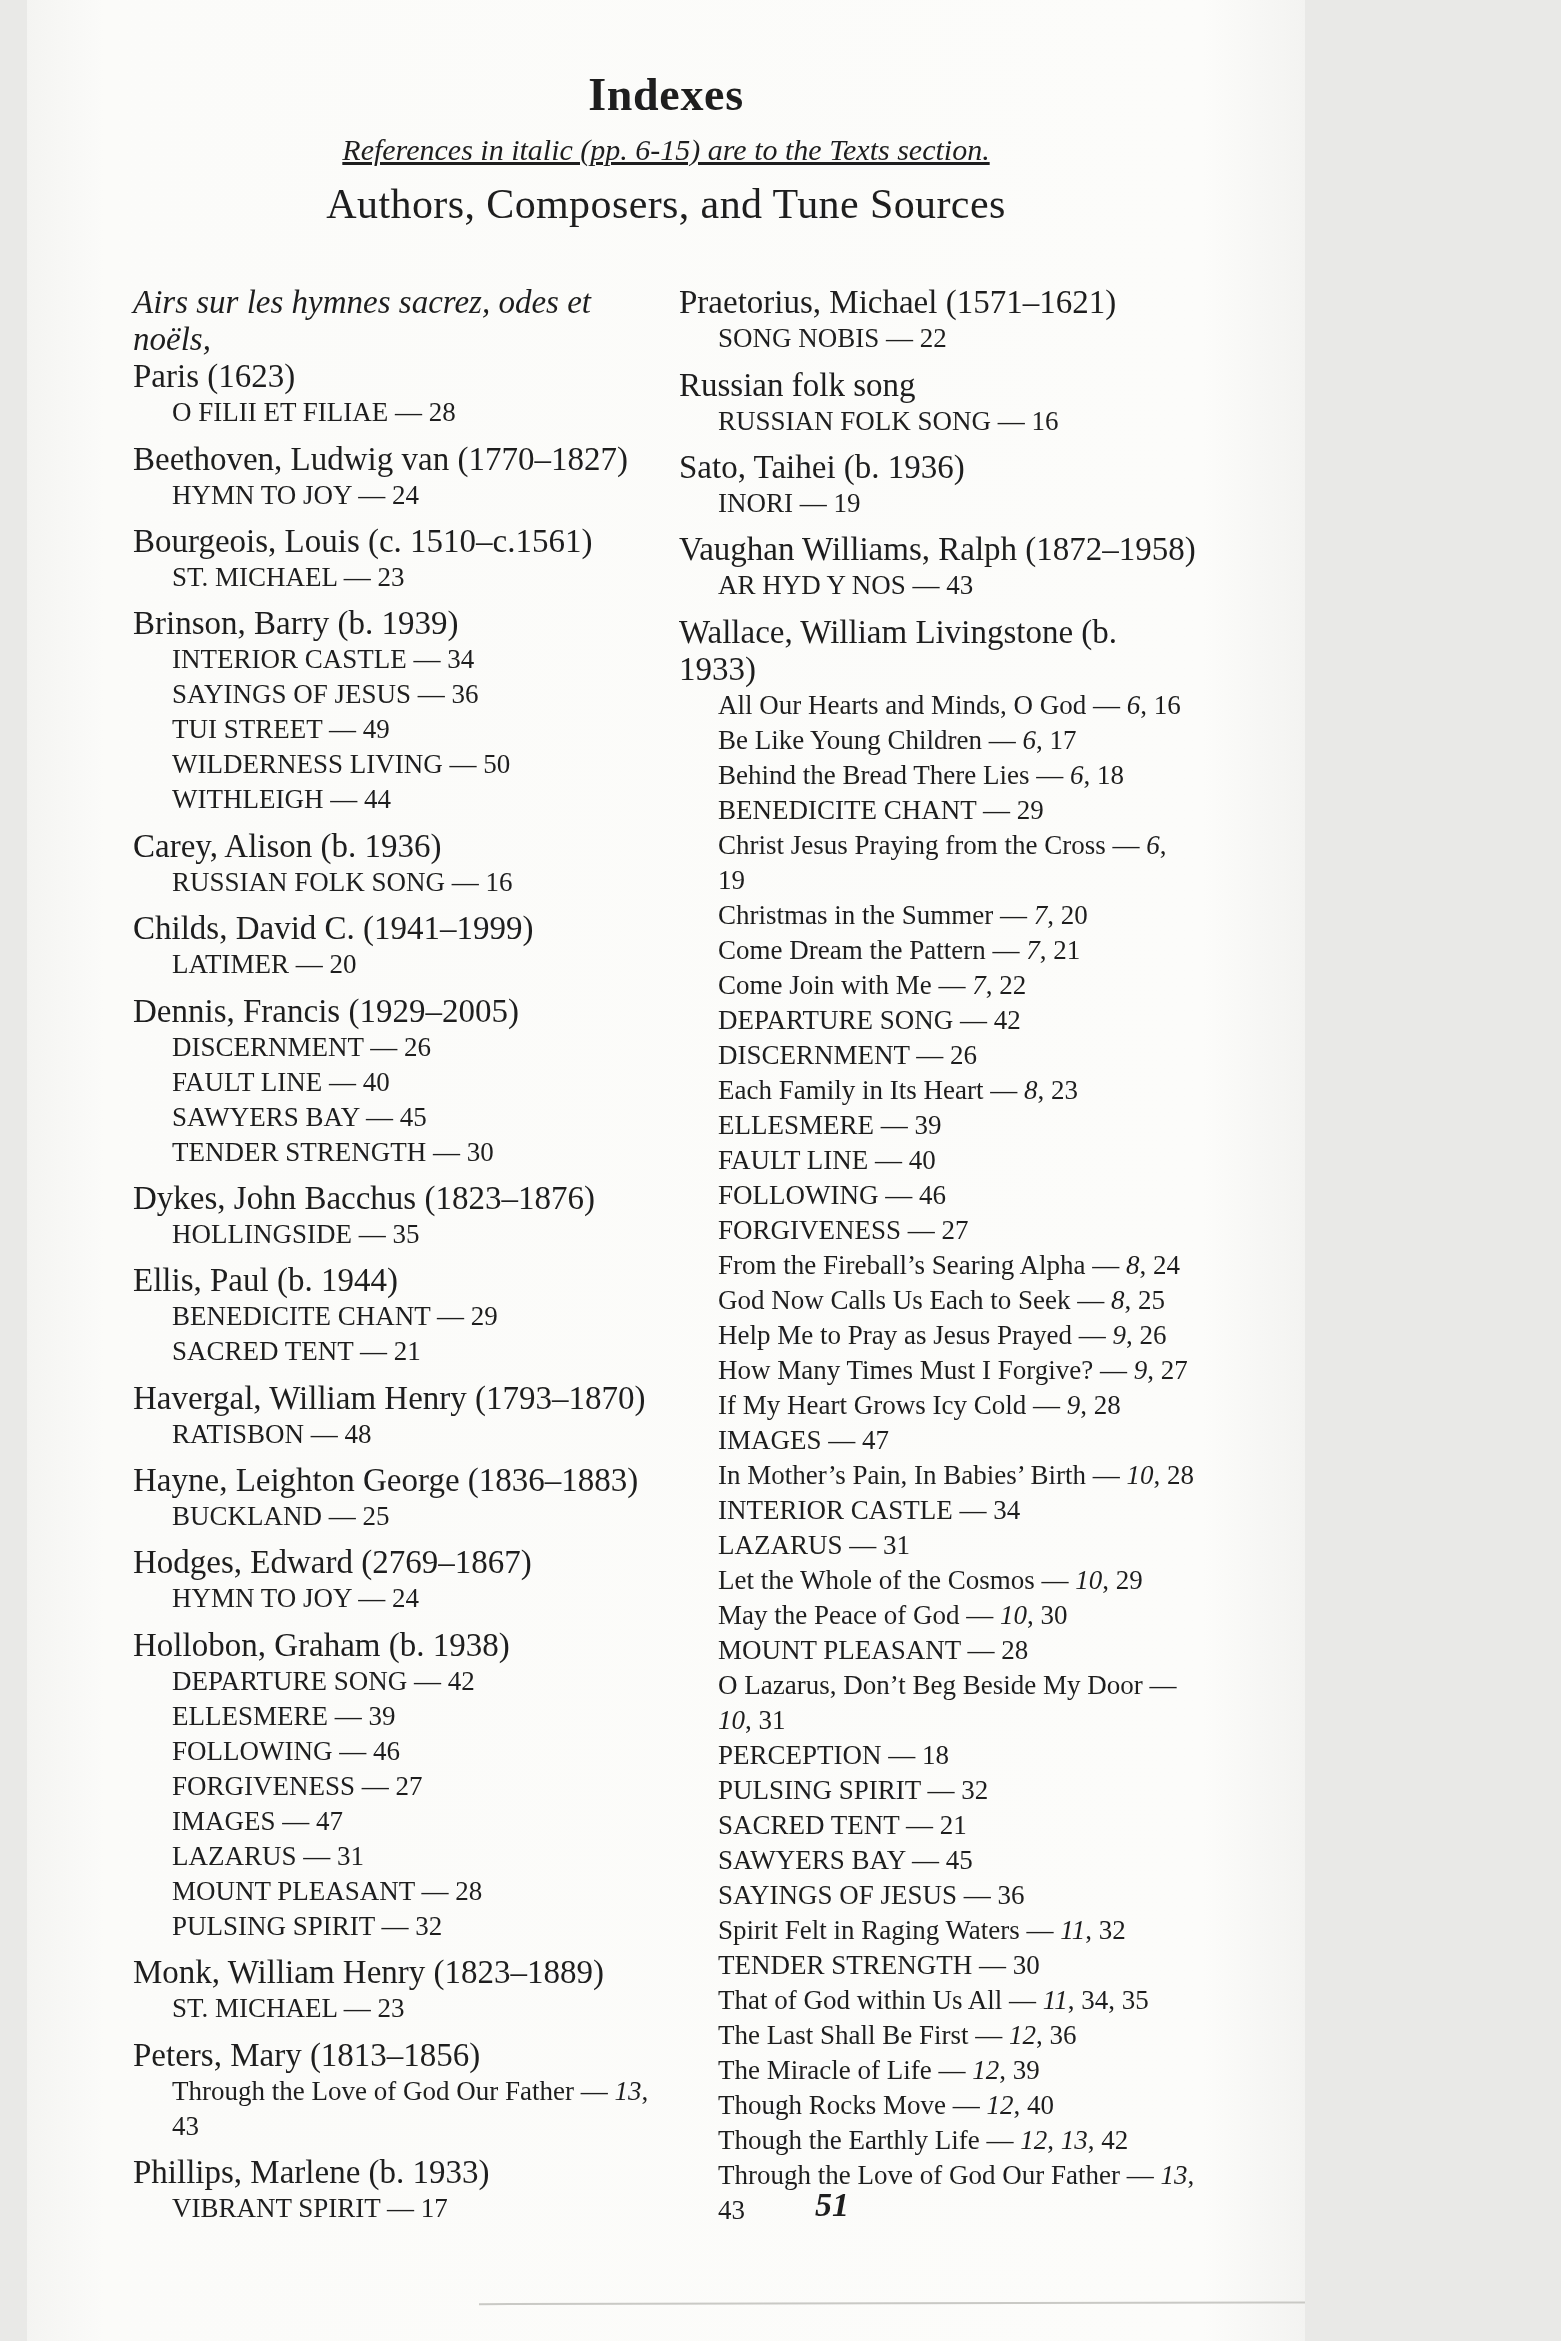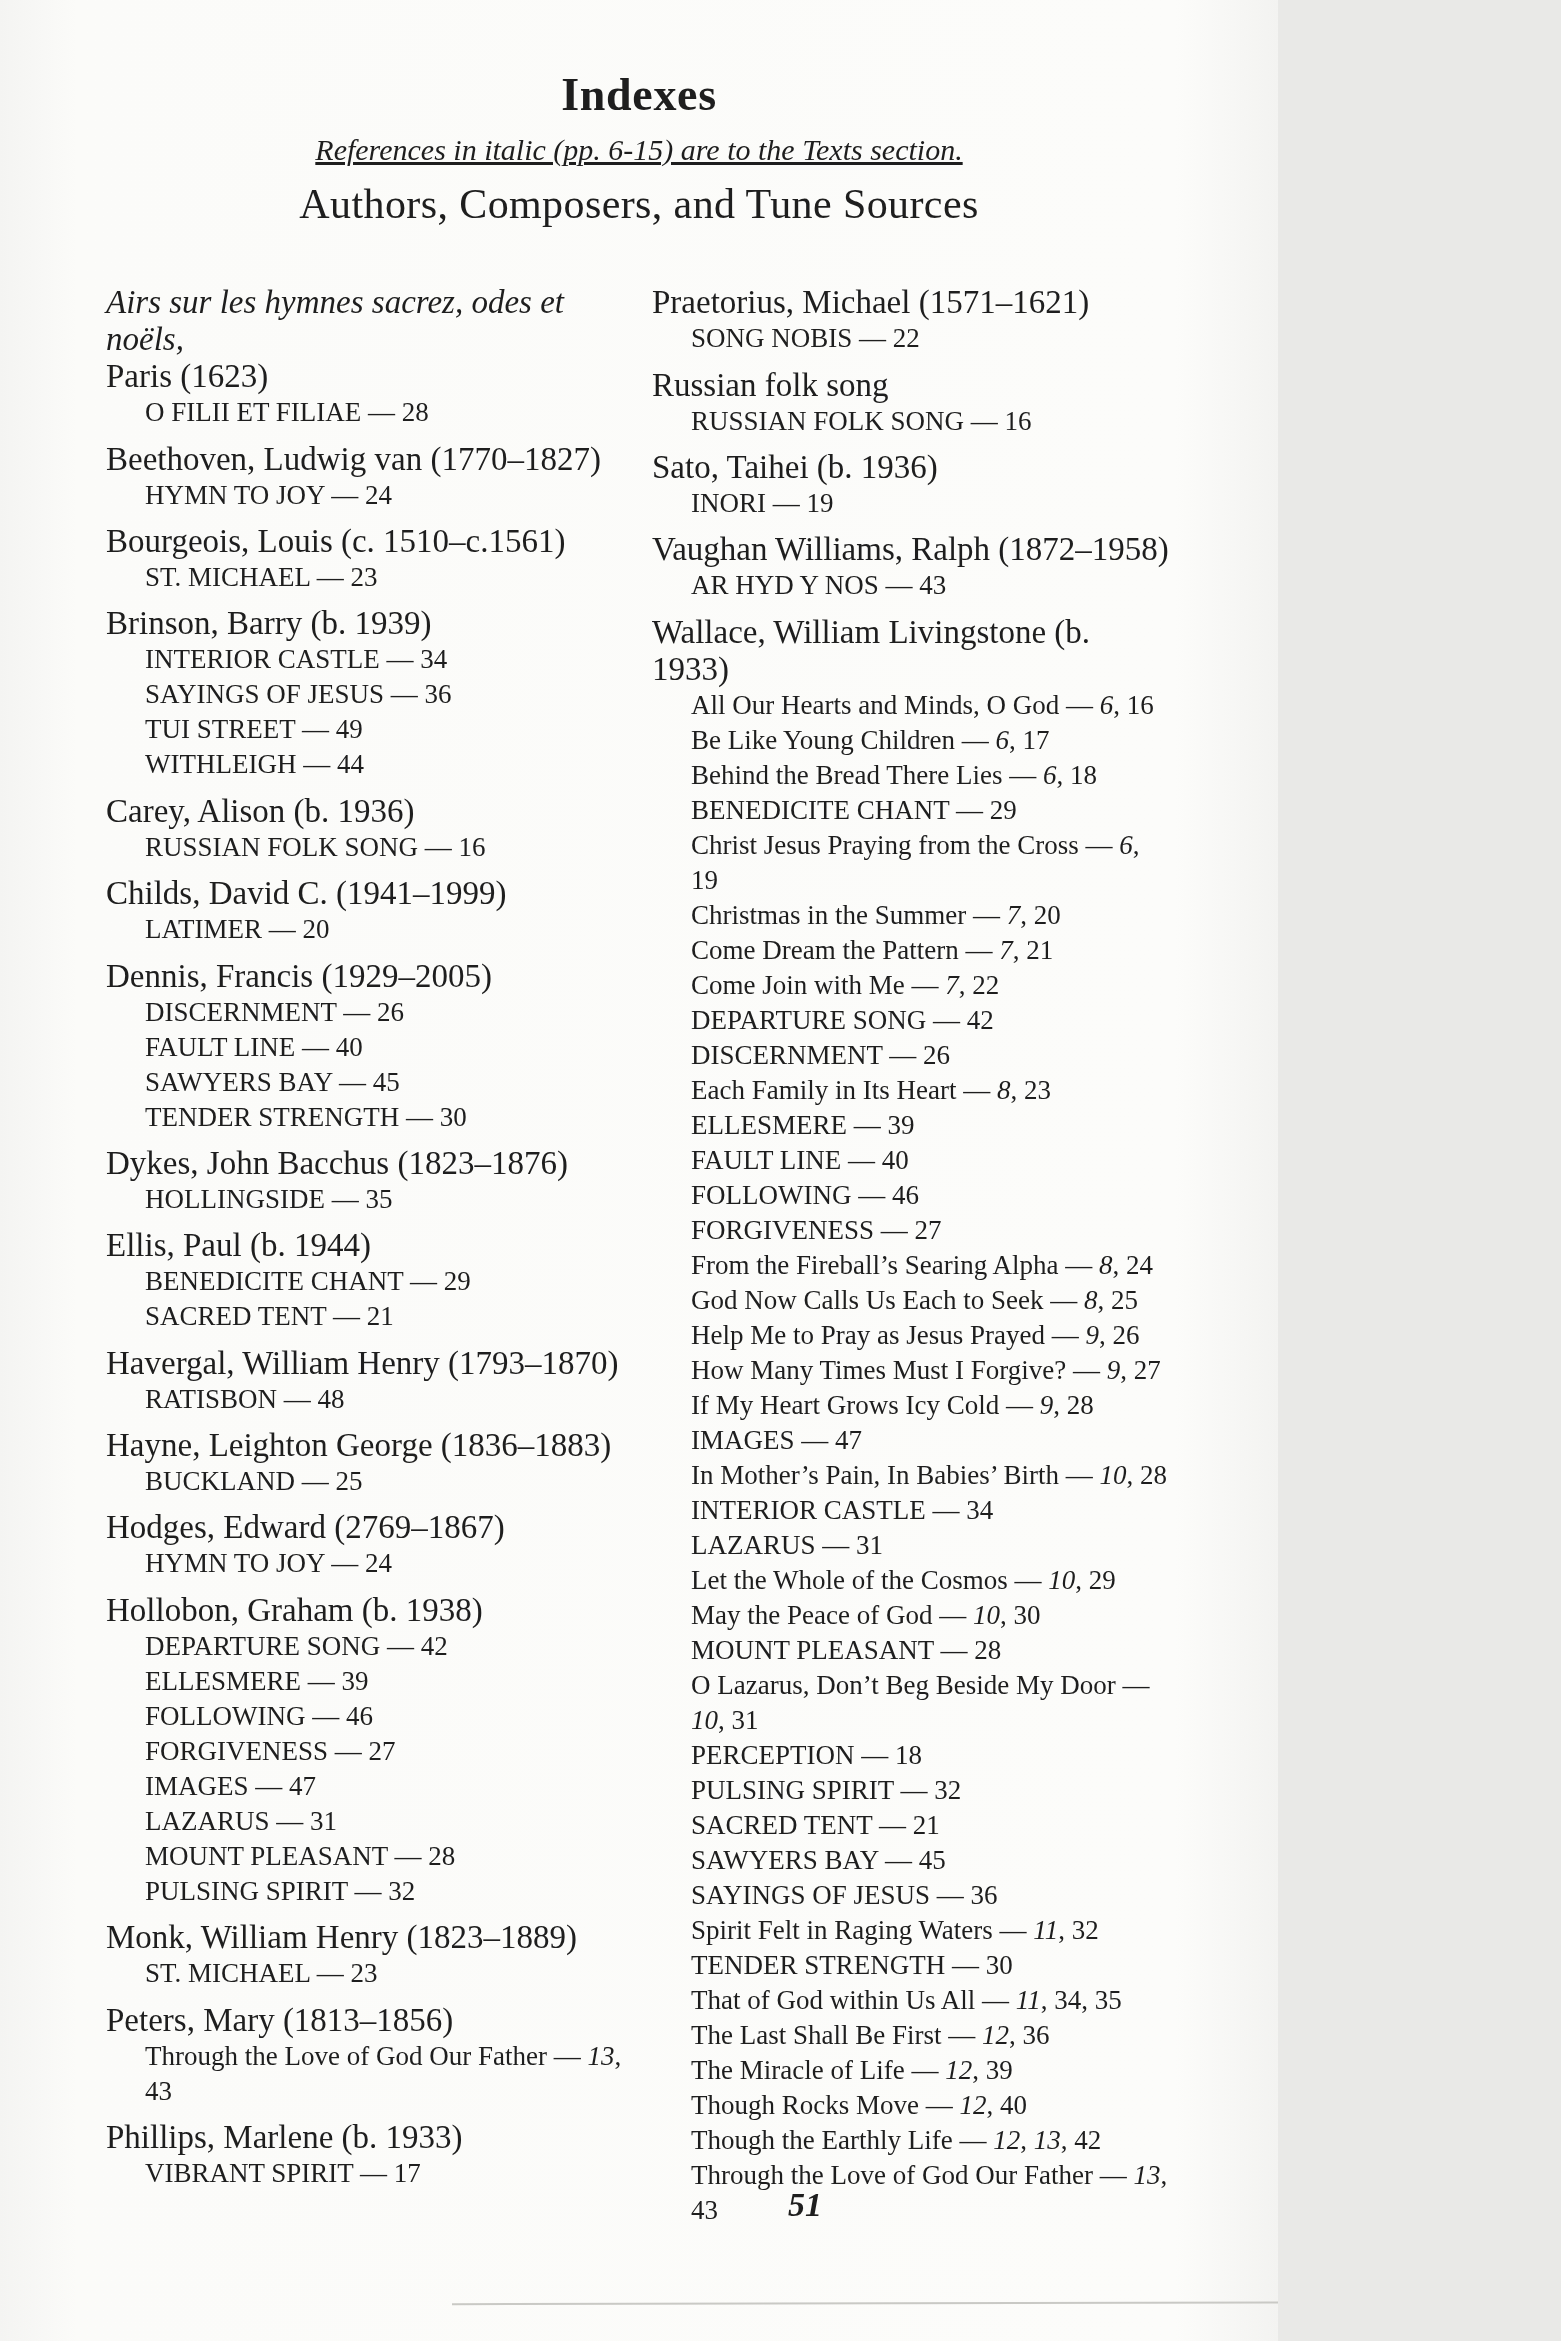--- a/index.html
+++ b/index.html
@@ -8,20 +8,21 @@
     width: 1561px; height: 2342px;
     background: #e9e9e7;
     font-family: "Liberation Serif", "DejaVu Serif", serif;
   }
   .sheet {
     position: relative;
     width: 1278px; height: 2342px;
     background: linear-gradient(90deg, #f4f4f2 0%, #fbfbf9 6%, #fcfcfa 92%, #f3f3f1 100%);
     color: #1e1e1e;
     overflow: hidden;
+    margin-left: 27px;
   }
   .header { padding-top: 71px; text-align: center; }
   .title { font-size: 46px; font-weight: bold; letter-spacing: 0.7px; margin: 0; line-height: 1.05; }
   .subtitle { font-size: 30px; font-style: italic; margin: 13.4px 0 0 0; line-height: 1.1; text-decoration: underline; }
   .section-title { font-size: 42px; font-weight: normal; margin: 16.4px 0 0 0; letter-spacing: 0.4px; line-height: 1.05; }
   .columns { display: flex; gap: 26px; padding: 0 106px; margin-top: 58px; align-items: flex-start; }
   .col { flex: 1 1 0; min-width: 0; }
   .group { margin-top: 10.4px; }
   .group:first-child { margin-top: 0; }
   .author { font-size: 33px; line-height: 37px; }
@@ -58,20 +59,21 @@
         </div>
         <div class="group">
           <div class="author"><span>Bourgeois, Louis (c. 1510–c.1561)</span></div>
           <div class="entry"><span>ST. MICHAEL</span> — <span>23</span></div>
         </div>
         <div class="group">
           <div class="author"><span>Brinson, Barry (b. 1939)</span></div>
           <div class="entry"><span>INTERIOR CASTLE</span> — <span>34</span></div>
           <div class="entry"><span>SAYINGS OF JESUS</span> — <span>36</span></div>
           <div class="entry"><span>TUI STREET</span> — <span>49</span></div>
+          <div class="entry"><span>WILDERNESS LIVING</span> — <span>50</span></div>
           <div class="entry"><span>WITHLEIGH</span> — <span>44</span></div>
         </div>
         <div class="group">
           <div class="author"><span>Carey, Alison (b. 1936)</span></div>
           <div class="entry"><span>RUSSIAN FOLK SONG</span> — <span>16</span></div>
         </div>
         <div class="group">
           <div class="author"><span>Childs, David C. (1941–1999)</span></div>
           <div class="entry"><span>LATIMER</span> — <span>20</span></div>
         </div>

